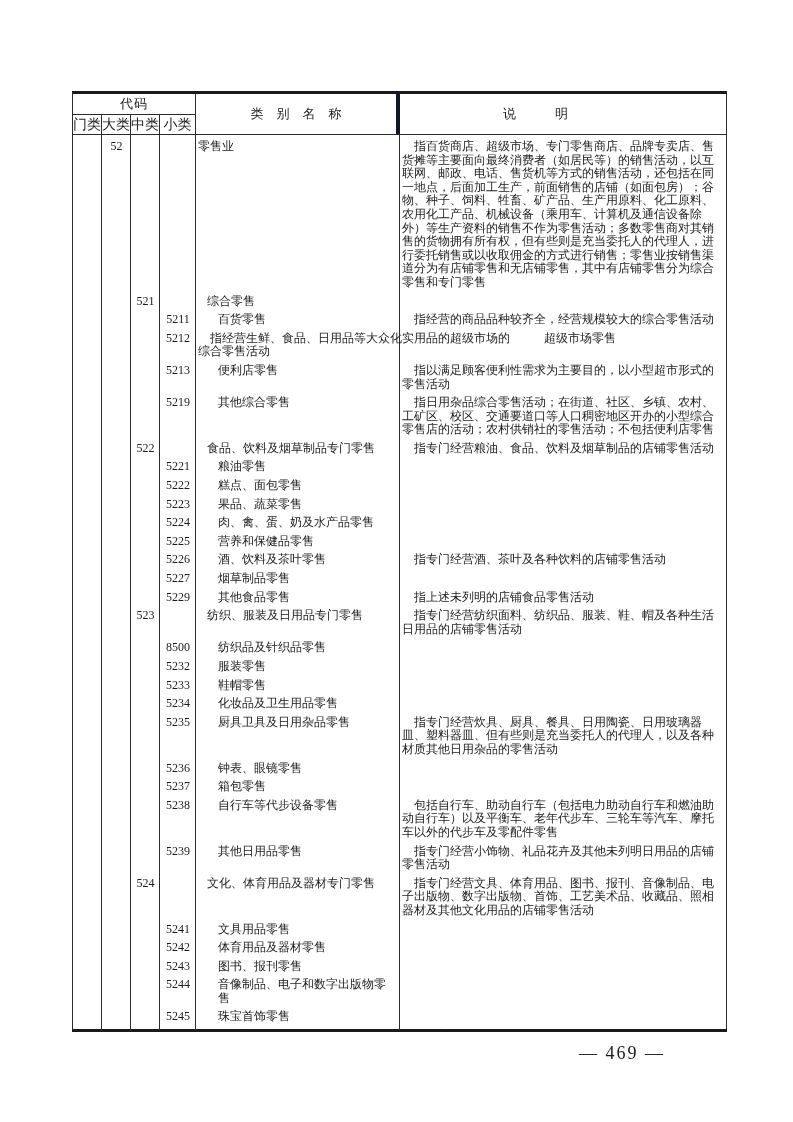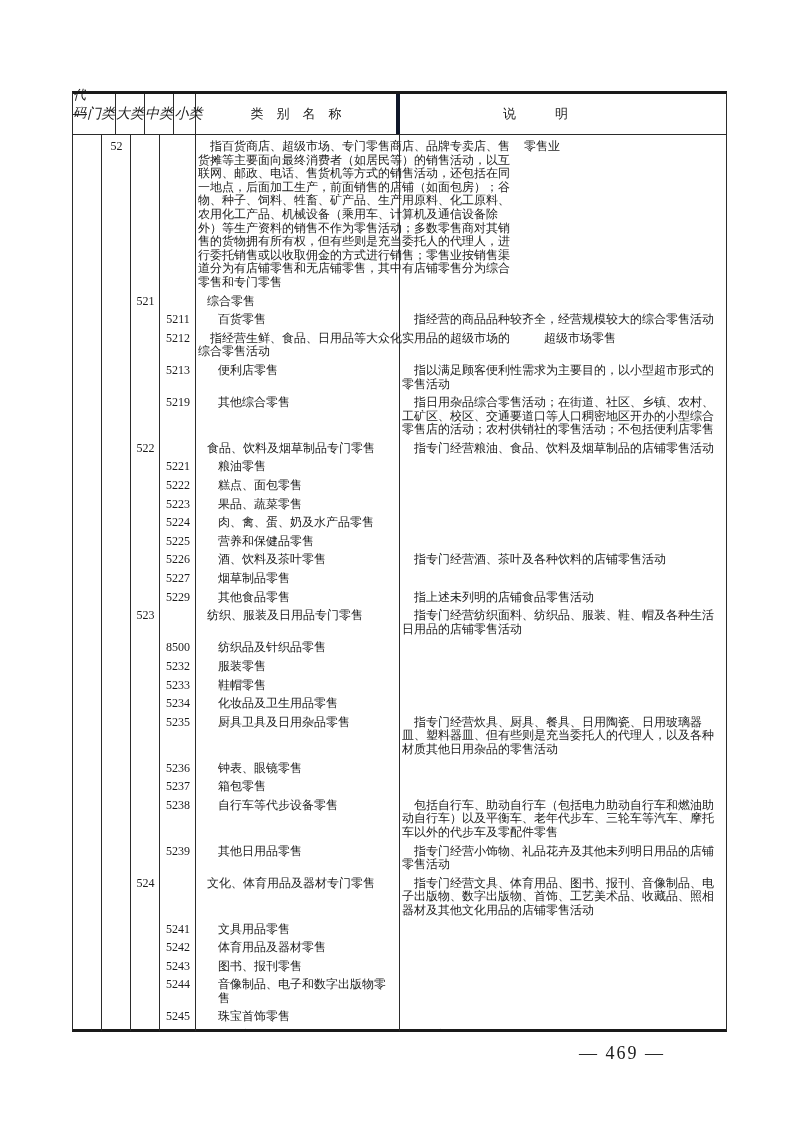--- a/index.html
+++ b/index.html
@@ -15,21 +15,21 @@
     width: 655px; height: 941px; box-sizing: border-box;
     border-top: 3px solid #1a1a1a;
     border-bottom: 3px solid #1a1a1a;
     border-left: 1px solid #2b2b2b;
     border-right: 1px solid #2b2b2b;
     background: #ffffff;
   }
 
   
   .thead { display: flex; height: 41px; box-sizing: border-box; border-bottom: 1px solid #2b2b2b; font-size: 13px; }
-  .code-group { width: 123px; flex-shrink: 0; box-sizing: border-box; border-right: 1px solid #2b2b2b; display: flex; flex-direction: row; font-style: italic; }
+  .code-group { width: 123px; flex-shrink: 0; box-sizing: border-box; border-right: 1px solid #2b2b2b; display: flex; flex-direction: column; }
   .code-title { height: 21px; box-sizing: border-box; border-bottom: 1px solid #2b2b2b; display: flex; align-items: center; justify-content: center; letter-spacing: 1px; }
   .code-sub { flex: 1; display: flex; }
   .code-sub .sc { width: 29px; box-sizing: border-box; border-right: 1px solid #2b2b2b; display: flex; align-items: center; justify-content: center; font-size: 14px; }
   .code-sub .sc.last { flex: 1; border-right: none; }
   .th-name { width: 204px; flex-shrink: 0; box-sizing: border-box; border-right: 4px solid #0f172a; display: flex; align-items: center; justify-content: center; }
   .th-desc { flex: 1; box-sizing: border-box; display: flex; align-items: center; justify-content: center; padding-right: 55px; }
 
   
   .tbody {
     position: relative; height: 896px; box-sizing: border-box;
@@ -78,22 +78,22 @@
       <div class="vline vl2"></div>
       <div class="vline vl3"></div>
       <div class="vline vl4"></div>
       <div class="vline vl5"></div>
 
   <div class="trow">
     <div class="c c-men"></div>
     <div class="c c-da">52</div>
     <div class="c c-zhong"></div>
     <div class="c c-xiao"></div>
+    <div class="c c-name lv1">零售业</div>
     <div class="c c-desc">指百货商店、超级市场、专门零售商店、品牌专卖店、售货摊等主要面向最终消费者（如居民等）的销售活动，以互联网、邮政、电话、售货机等方式的销售活动，还包括在同一地点，后面加工生产，前面销售的店铺（如面包房）；谷物、种子、饲料、牲畜、矿产品、生产用原料、化工原料、农用化工产品、机械设备（乘用车、计算机及通信设备除外）等生产资料的销售不作为零售活动；多数零售商对其销售的货物拥有所有权，但有些则是充当委托人的代理人，进行委托销售或以收取佣金的方式进行销售；零售业按销售渠道分为有店铺零售和无店铺零售，其中有店铺零售分为综合零售和专门零售</div>
-    <div class="c c-name lv1">零售业</div>
   </div>
 
   <div class="trow sect">
     <div class="c c-men"></div>
     <div class="c c-da"></div>
     <div class="c c-zhong">521</div>
     <div class="c c-xiao"></div>
     <div class="c c-name lv2">综合零售</div>
     <div class="c c-desc"></div>
   </div>

